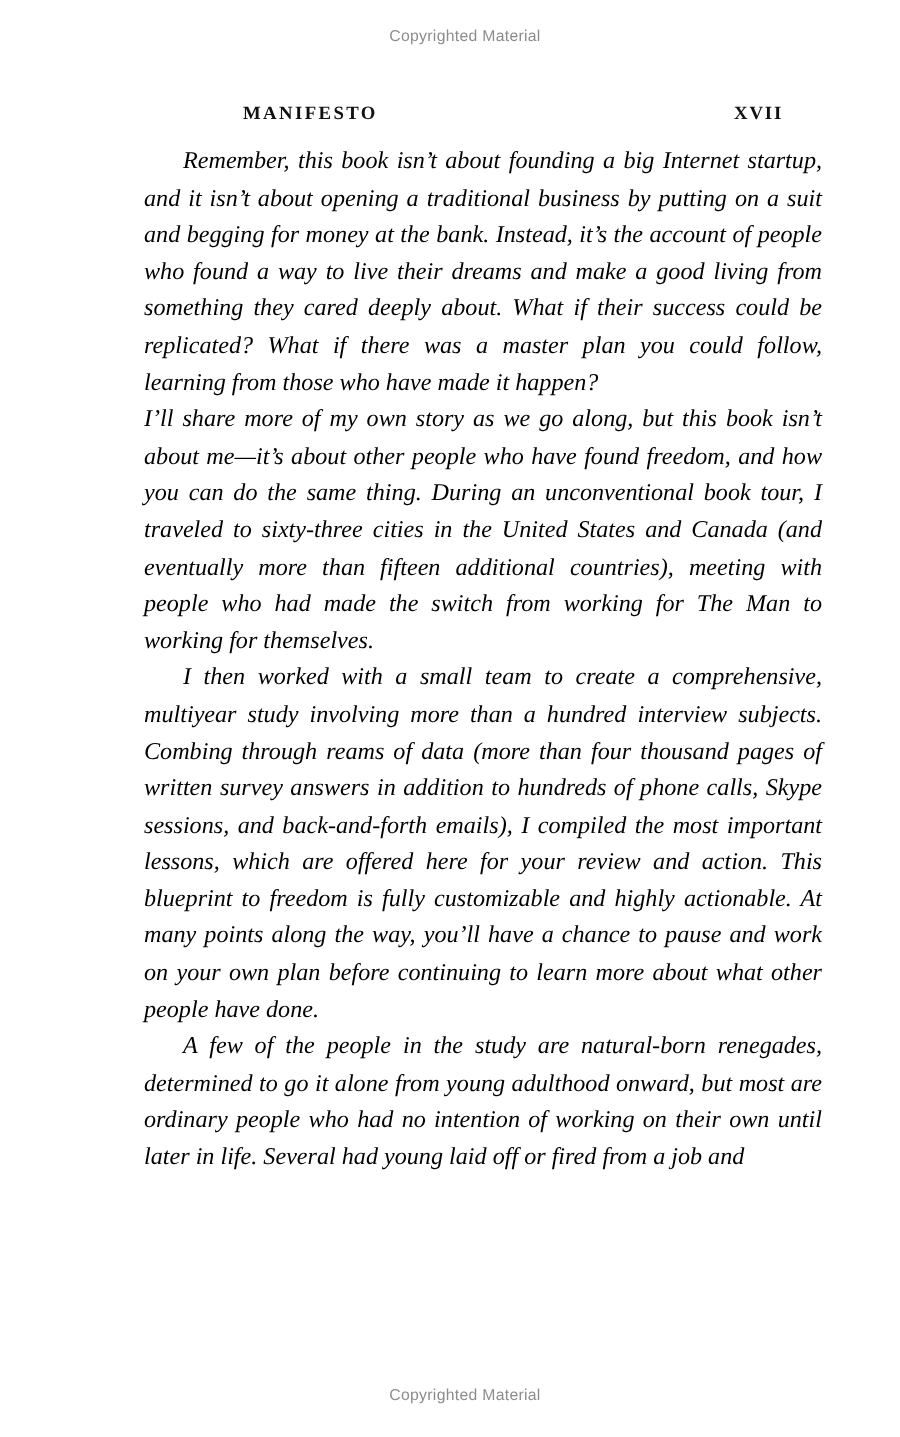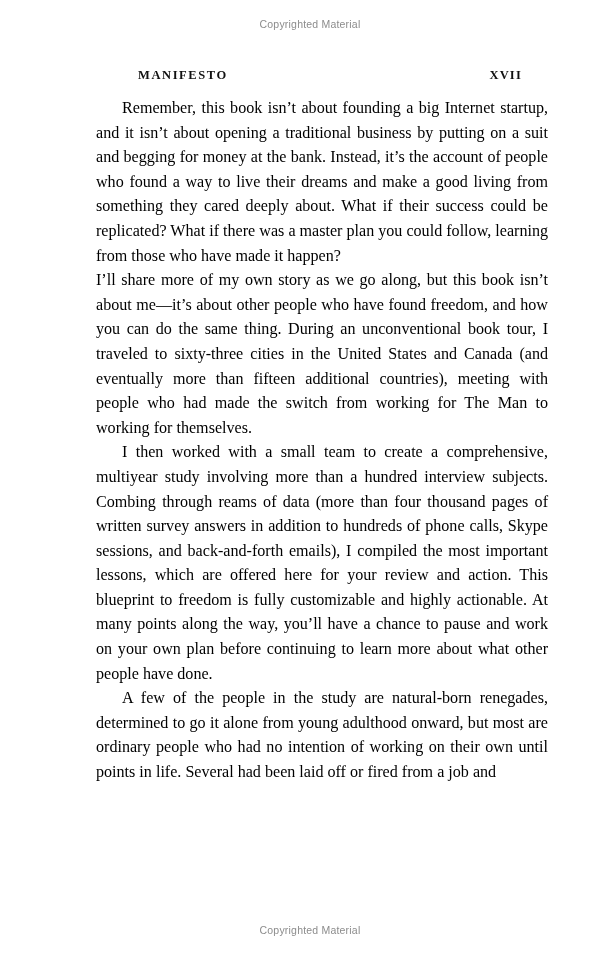--- a/index.html
+++ b/index.html
@@ -43,28 +43,29 @@
     width: 424px;
     display: flex;
     justify-content: space-between;
     align-items: baseline;
     font-family: "Liberation Serif", serif;
     font-weight: bold;
     font-size: 12.5px;
     letter-spacing: 1.6px;
     color: #111111;
   }
-  .running-head .chapter-title { margin-left: 40px; }
+  .running-head .chapter-title { margin-left: 64px; }
   .running-head .folio { letter-spacing: 1.2px; }
 
   .content {
     position: absolute;
     left: 86px;
     top: 96px;
     width: 452px;
+    font-style: italic;
   }
 
   p.body-para {
     margin: 0;
     font-size: 16.1px;
     line-height: 24.6px;
     text-align: justify;
     text-justify: inter-word;
     text-indent: 26px;
     hyphens: manual;
@@ -95,19 +96,19 @@
 
   <div class="content">
 
     <p class="body-para">Remember, this book isn’t about founding a big Internet startup, and it isn’t about opening a traditional business by putting on a suit and begging for money at the bank. Instead, it’s the account of people who found a way to live their dreams and make a good living from something they cared deeply about. What if their success could be replicated? What if there was a master plan you could follow, learning from those who have made it happen?</p>
 
 
     <p class="body-para no-indent">I’ll share more of my own story as we go along, but this book isn’t about me—it’s about other people who have found freedom, and how you can do the same thing. During an unconventional book tour, I traveled to sixty-three cities in the United States and Canada (and eventually more than fifteen additional countries), meeting with people who had made the switch from working for The Man to working for themselves.</p>
 
     <p class="body-para">I then worked with a small team to create a comprehensive, multiyear study involving more than a hundred interview subjects. Combing through reams of data (more than four thousand pages of written survey answers in addition to hundreds of phone calls, Skype sessions, and back-and-forth emails), I compiled the most important lessons, which are offered here for your review and action. This blueprint to freedom is fully customizable and highly actionable. At many points along the way, you’ll have a chance to pause and work on your own plan before continuing to learn more about what other people have done.</p>
 
-    <p class="body-para">A few of the people in the study are natural-born renegades, determined to go it alone from young adulthood onward, but most are ordinary people who had no intention of working on their own until points in life. Several had been laid off or fired from a job and</p>
+    <p class="body-para">A few of the people in the study are natural-born renegades, determined to go it alone from young adulthood onward, but most are ordinary people who had no intention of working on their own until later in life. Several had young laid off or fired from a job and</p>
 
   </div>
 
   <div class="watermark watermark-bottom">Copyrighted Material</div>
 
 </div>
 
 </body></html>

